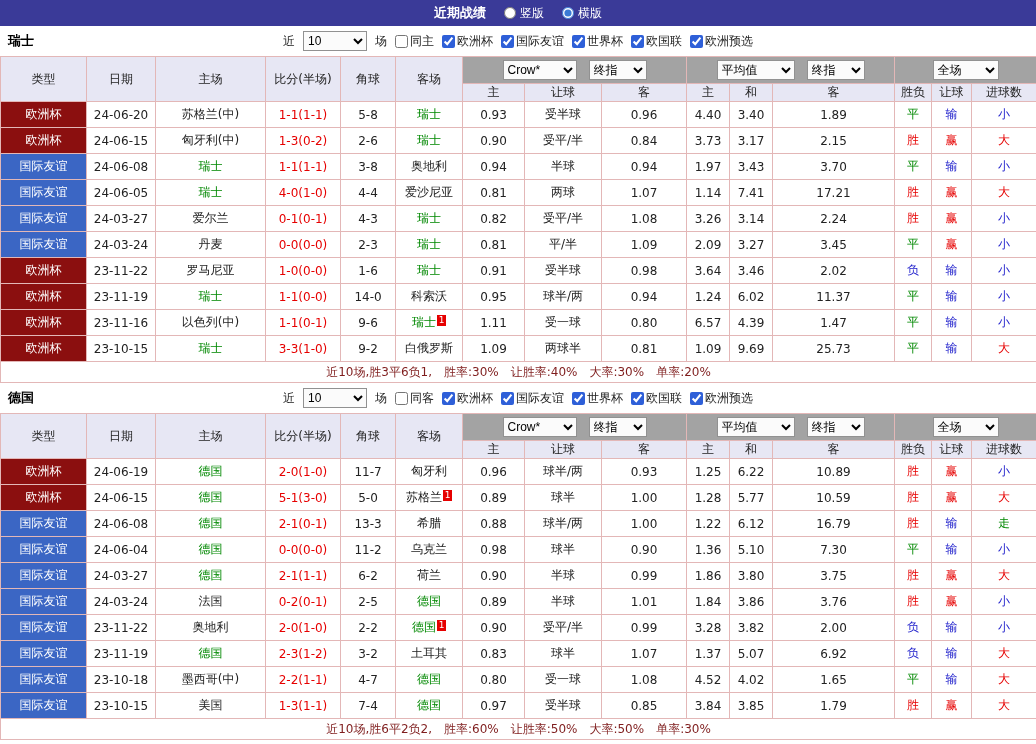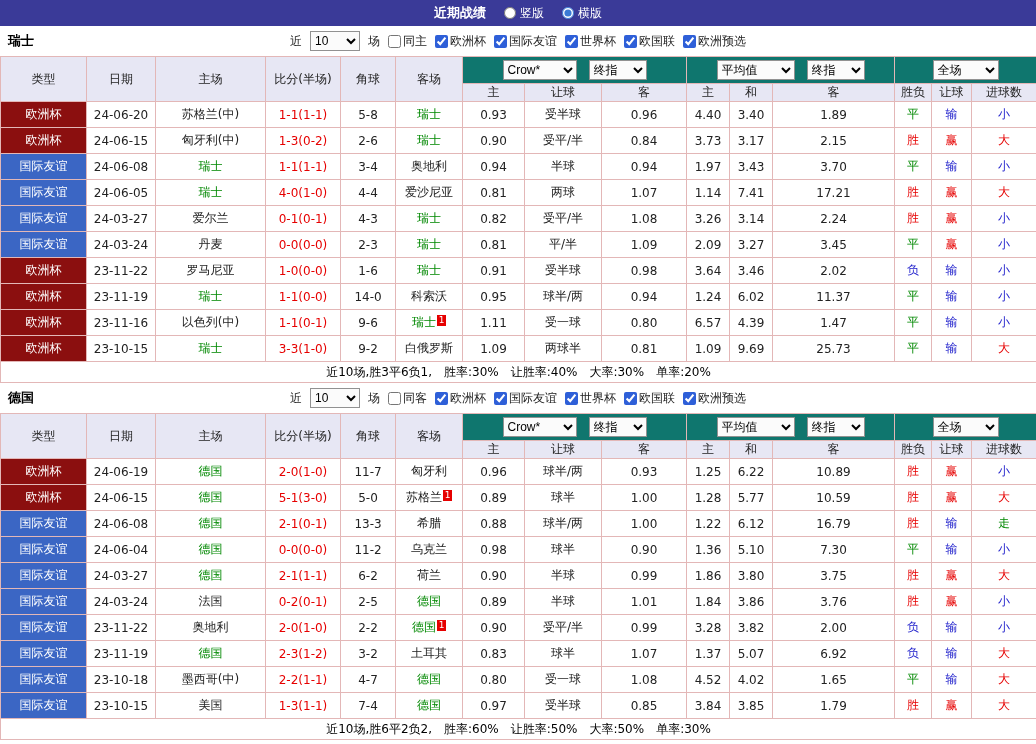--- a/index.html
+++ b/index.html
@@ -16,45 +16,45 @@
   }
   .topbar .title { font-weight:bold; font-size:13px; }
   .radio-opt { display:inline-flex; align-items:center; gap:4px; cursor:pointer; font-size:12px; }
   .radio-opt input { width:12px; height:12px; margin:0; accent-color:#3a7bd5; }
 
   .filterbar { position:relative; height:30px; display:flex; align-items:center; justify-content:center; background:#fff; }
   .team-name { position:absolute; left:8px; font-size:13px; font-weight:bold; color:#000; }
   .filters { display:flex; align-items:center; gap:8px; }
   .filters .chk { display:inline-flex; align-items:center; gap:2px; cursor:pointer; }
   .filters input[type=checkbox] { width:13px; height:13px; margin:0; accent-color:#2e5fd8; }
-  .count-select { width:50px; }
+  .count-select { width:64px; }
 
   table { width:1036px; border-collapse:collapse; table-layout:fixed; }
   th,td { border:1px solid #e3b7b7; text-align:center; padding:0; white-space:nowrap; overflow:hidden; }
   thead th { background:#e7e7f4; font-weight:normal; height:27px; color:#222; }
   thead tr.hdrB th { height:18px; }
-  thead th.selcell { background:#0f766e; }
+  thead th.selcell { background:#a3a3a3; }
   thead th.selcell select { margin:0 6px; }
   select { height:20px; font-size:12px; border:1px solid #919191; background:#fbfbfb; }
   .sel-book  { width:74px; }
   .sel-stage { width:58px; }
   .sel-euro  { width:78px; }
   .sel-scope { width:66px; }
 
   tbody td { height:26px; background:#fff; }
   .type-cell { color:#fff; }
   .score { color:#e60000; }
   .self { color:#008800; }
   .team-plain { color:#222; }
   .red-card {
     display:inline-block; background:#e60000; color:#fff;
     font-size:9px; line-height:11px; min-width:9px; height:11px;
     padding:0 1px; margin-left:1px; vertical-align:3px;
   }
-  tfoot td.footer-cell { height:21px; color:#000000; background:#fff; }
+  tfoot td.footer-cell { height:21px; color:#7f1d1d; background:#fff; }
   .fstat { margin-left:12px; }
 </style>
 </head>
 <body>
 
 <div class="topbar">
   <span class="title">近期战绩</span>
   <label class="radio-opt">
     <input type="radio" name="layout" style="">
     <span>竖版</span>
@@ -174,21 +174,21 @@
             <td>2.15</td>
             <td style="color: rgb(230, 0, 0);">胜</td>
             <td style="color: rgb(230, 0, 0);">赢</td>
             <td style="color: rgb(230, 0, 0);">大</td>
           </tr>
           <tr>
             <td class="type-cell" style="background: rgb(59, 102, 196);">国际友谊</td>
             <td>24-06-08</td>
             <td><span class="self">瑞士</span></td>
             <td class="score">1-1(1-1)</td>
-            <td>3-4</td>
+            <td>3-8</td>
             <td><span class="team-plain">奥地利</span></td>
             <td>0.94</td>
             <td>半球</td>
             <td>0.94</td>
             <td>1.97</td>
             <td>3.43</td>
             <td>3.70</td>
             <td style="color: rgb(0, 136, 0);">平</td>
             <td style="color: rgb(34, 34, 204);">输</td>
             <td style="color: rgb(34, 34, 204);">小</td>

